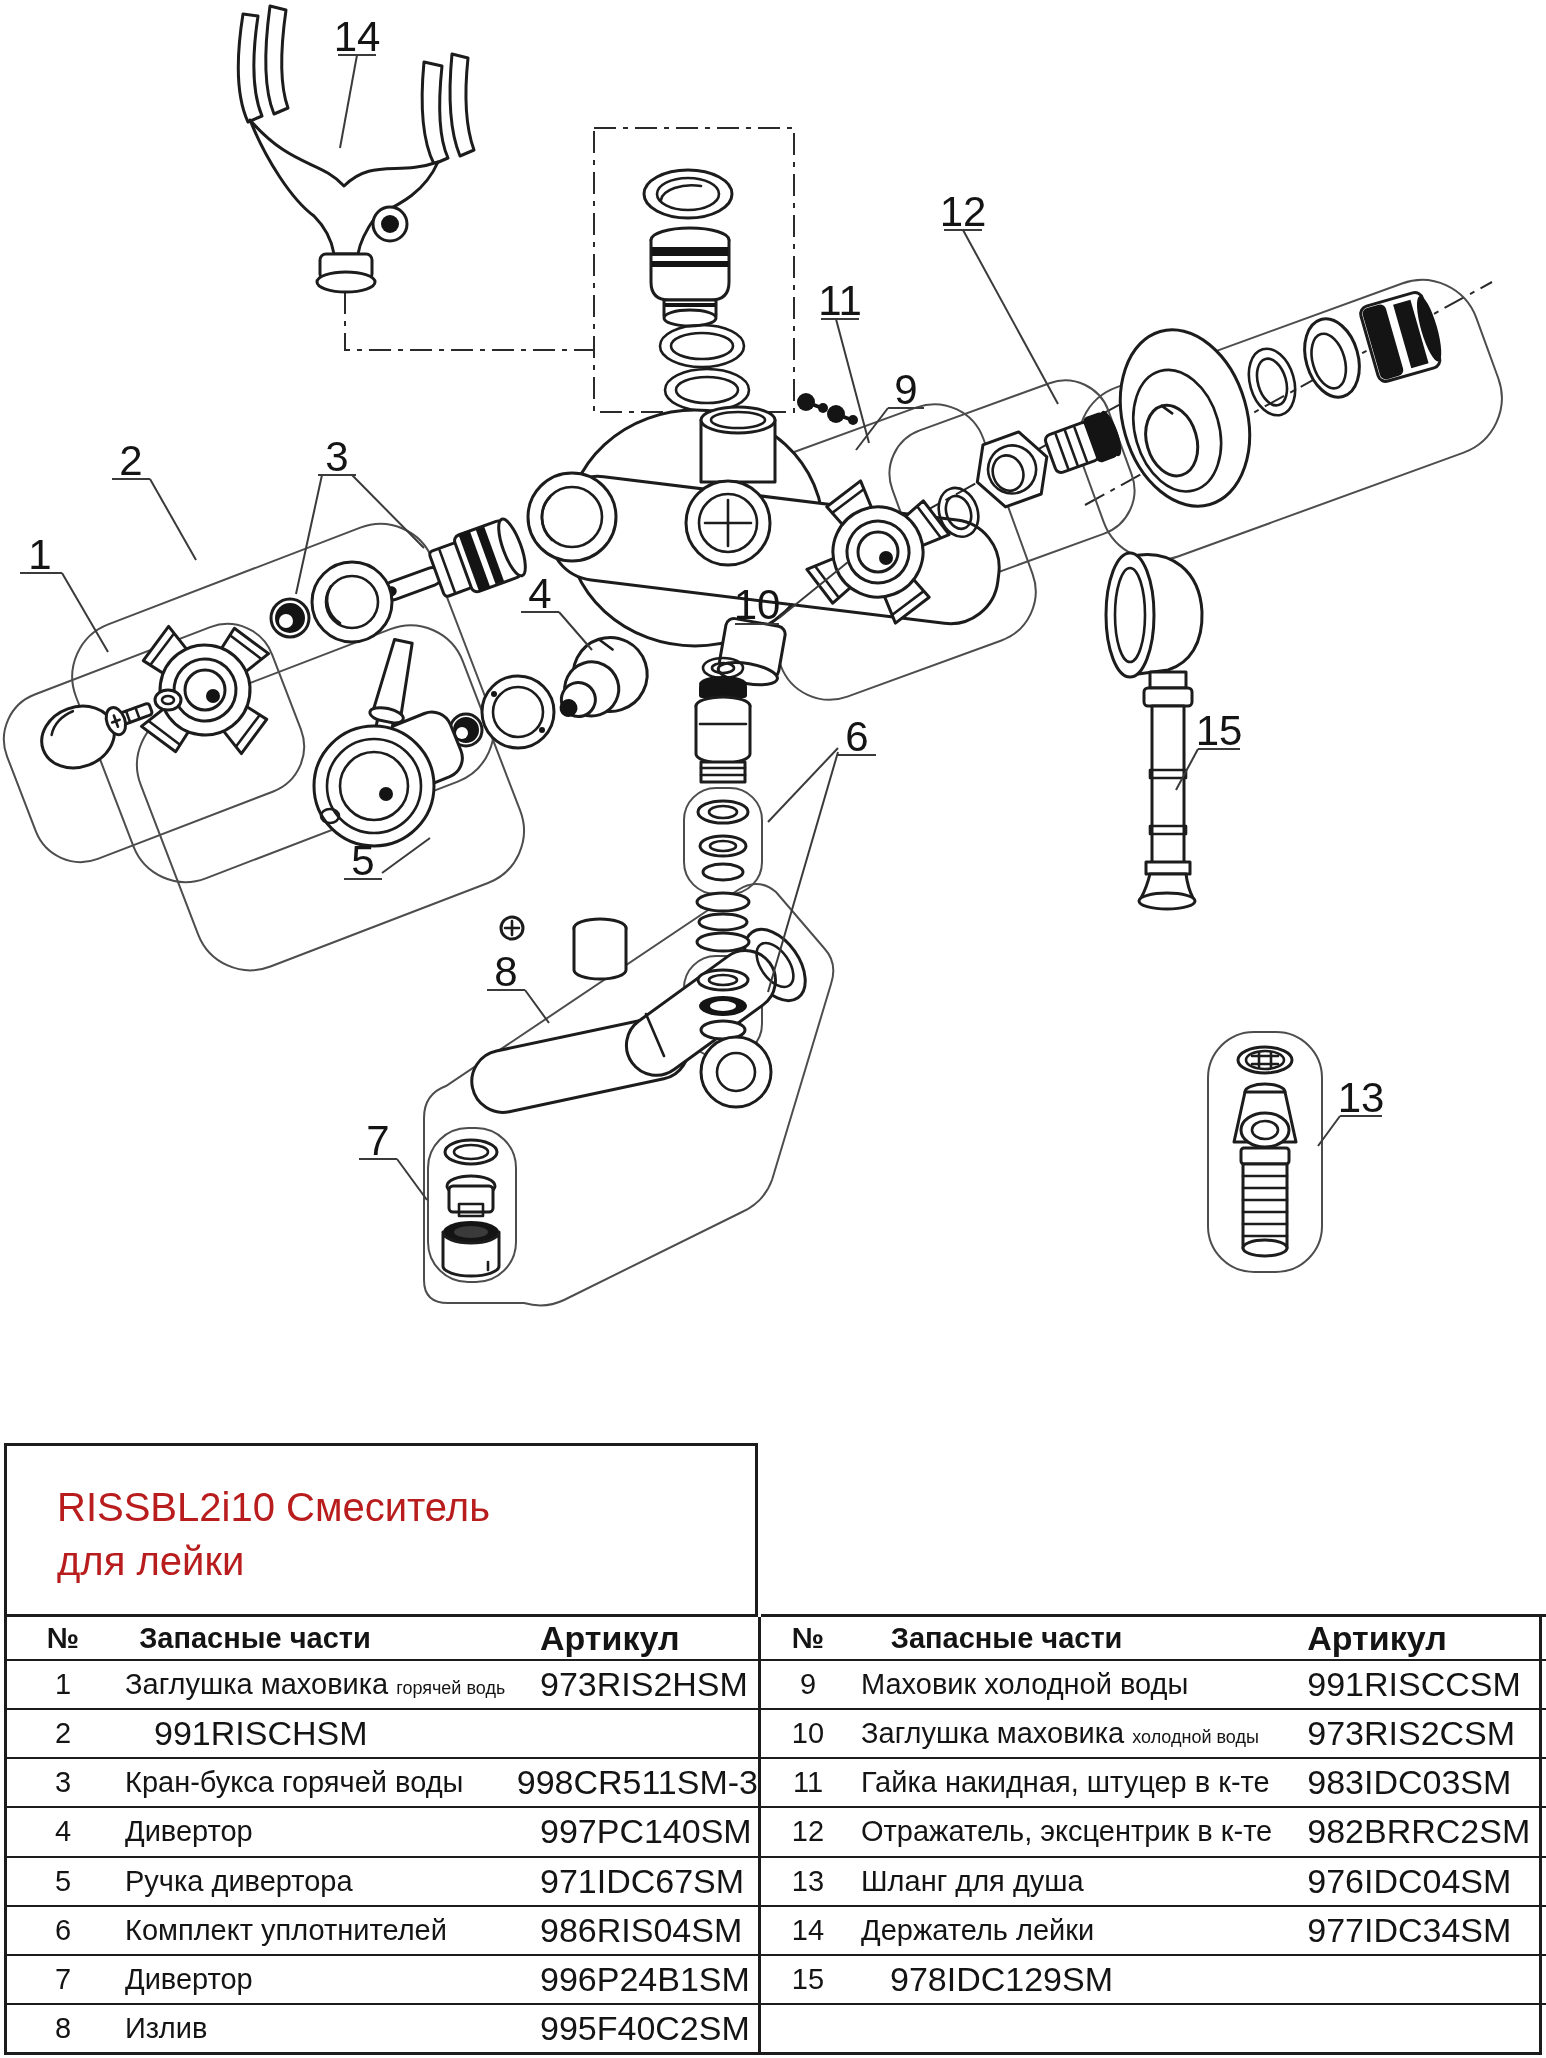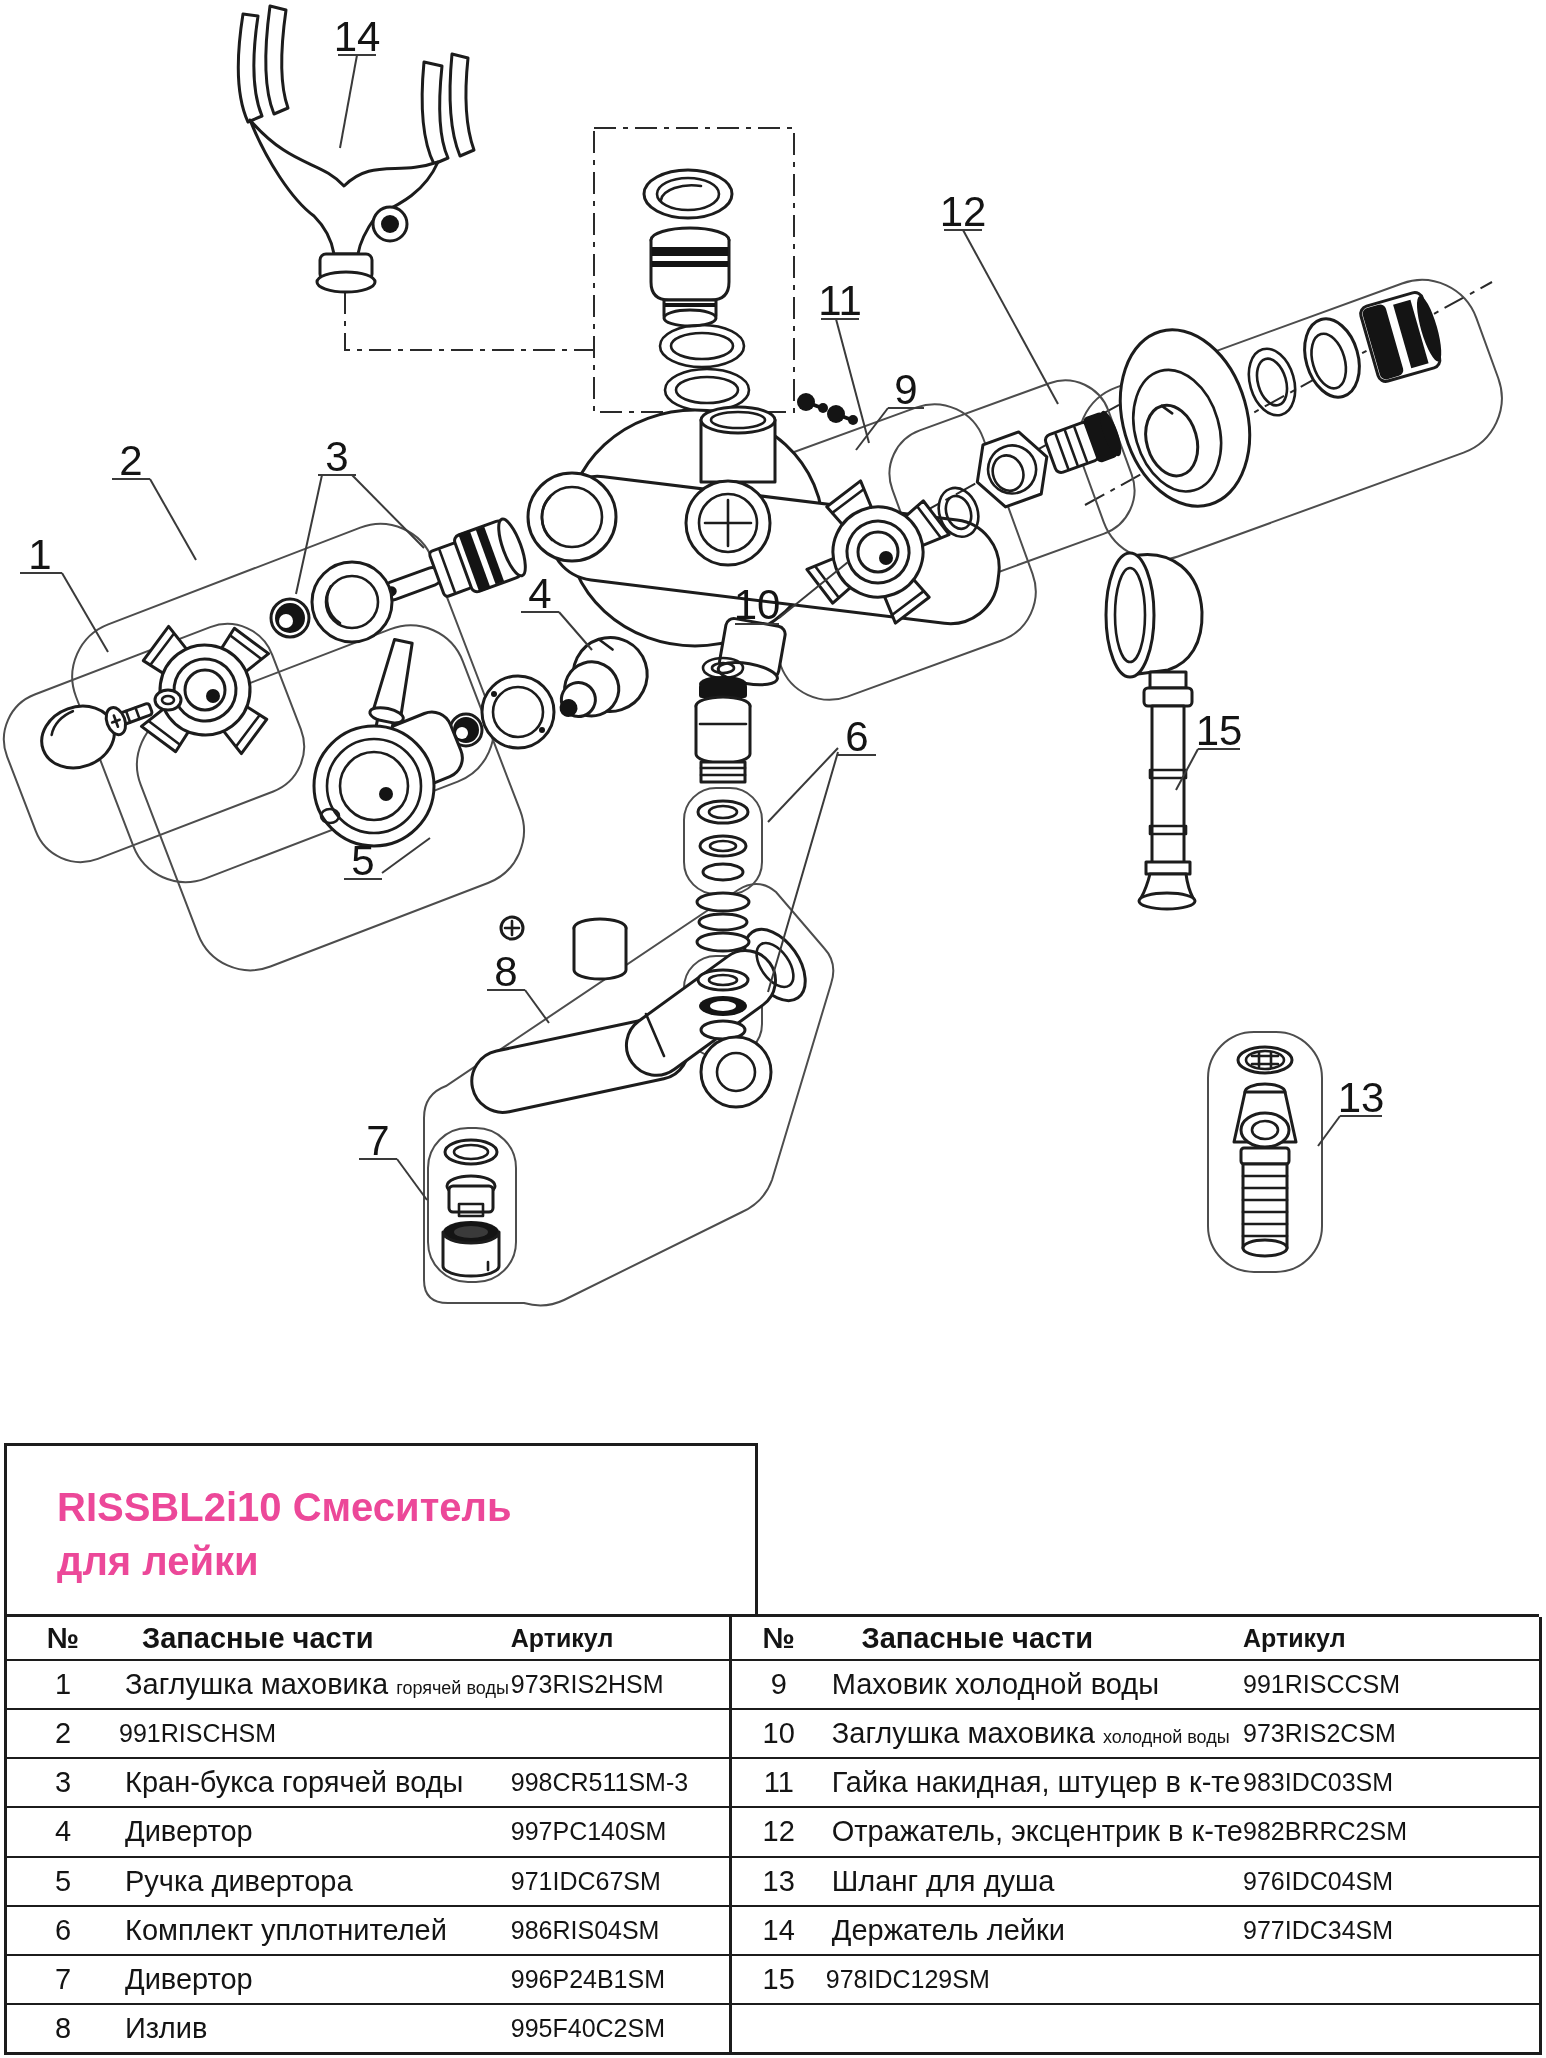--- a/index.html
+++ b/index.html
@@ -8,31 +8,31 @@
   svg{display:block;}
   svg text{font-family:"Liberation Sans",sans-serif;}
   .p{fill:#fff;stroke:#1c1c1c;stroke-width:3;stroke-linejoin:round;stroke-linecap:round;}
   .pn{fill:none;stroke:#1c1c1c;stroke-width:2.6;stroke-linejoin:round;stroke-linecap:round;}
   .grp{fill:none;stroke:#4d4d4d;stroke-width:2;}
   .dd{fill:none;stroke:#2a2a2a;stroke-width:2;stroke-dasharray:22 7 5 7;}
   .callout-text{font-size:42px;fill:#141414;}
   .callout-line{stroke:#3a3a3a;stroke-width:2;fill:none;}
   
   .titlebox{position:absolute;left:4px;top:1443px;width:754px;height:174px;border:3px solid #1c1c1c;box-sizing:border-box;padding:34px 0 0 50px;background:#fff;}
-  .title-line{font-size:40px;font-weight:bold;line-height:54px;color:#ec4899;}
+  .title-line{font-size:40px;font-weight:normal;line-height:54px;color:#b91c1c;}
   .tables{position:absolute;left:4px;top:1617px;width:1538px;height:438px;display:flex;box-sizing:border-box;border:3px solid #1c1c1c;border-top:none;background:#fff;}
   .ptable{box-sizing:border-box;display:flex;flex-direction:column;}
   .pt-left{width:754px;border-right:3px solid #1c1c1c;}
   .pt-right{flex:1;border-top:3px solid #1c1c1c;margin-top:-3px;}
   .thead{height:44px;display:flex;align-items:center;font-weight:bold;}
   .trow{height:49.25px;display:flex;align-items:center;border-top:2.5px solid #1c1c1c;}
   .c-num{flex:0 0 112px;display:flex;justify-content:center;font-size:29px;}
   .pt-right .c-num{flex:0 0 94px;}
   .c-part{flex:1 1 auto;display:flex;align-items:baseline;font-size:29px;padding-left:6px;white-space:nowrap;overflow:hidden;}
-  .c-sku{flex:0 0 218px;font-size:25px;white-space:nowrap;}
+  .c-sku{flex:0 0 218px;font-size:34px;white-space:nowrap;margin-left:35px;}
   .pt-right .c-sku{flex:0 0 296px;}
   .thead .c-part{justify-content:center;padding-right:120px;}
   .note{font-size:18px;margin-left:8px;}
 </style>
 </head>
 <body>
 
 <div class="stage">
 
   <svg width="1546" height="1440" viewBox="0 0 1546 1440">

